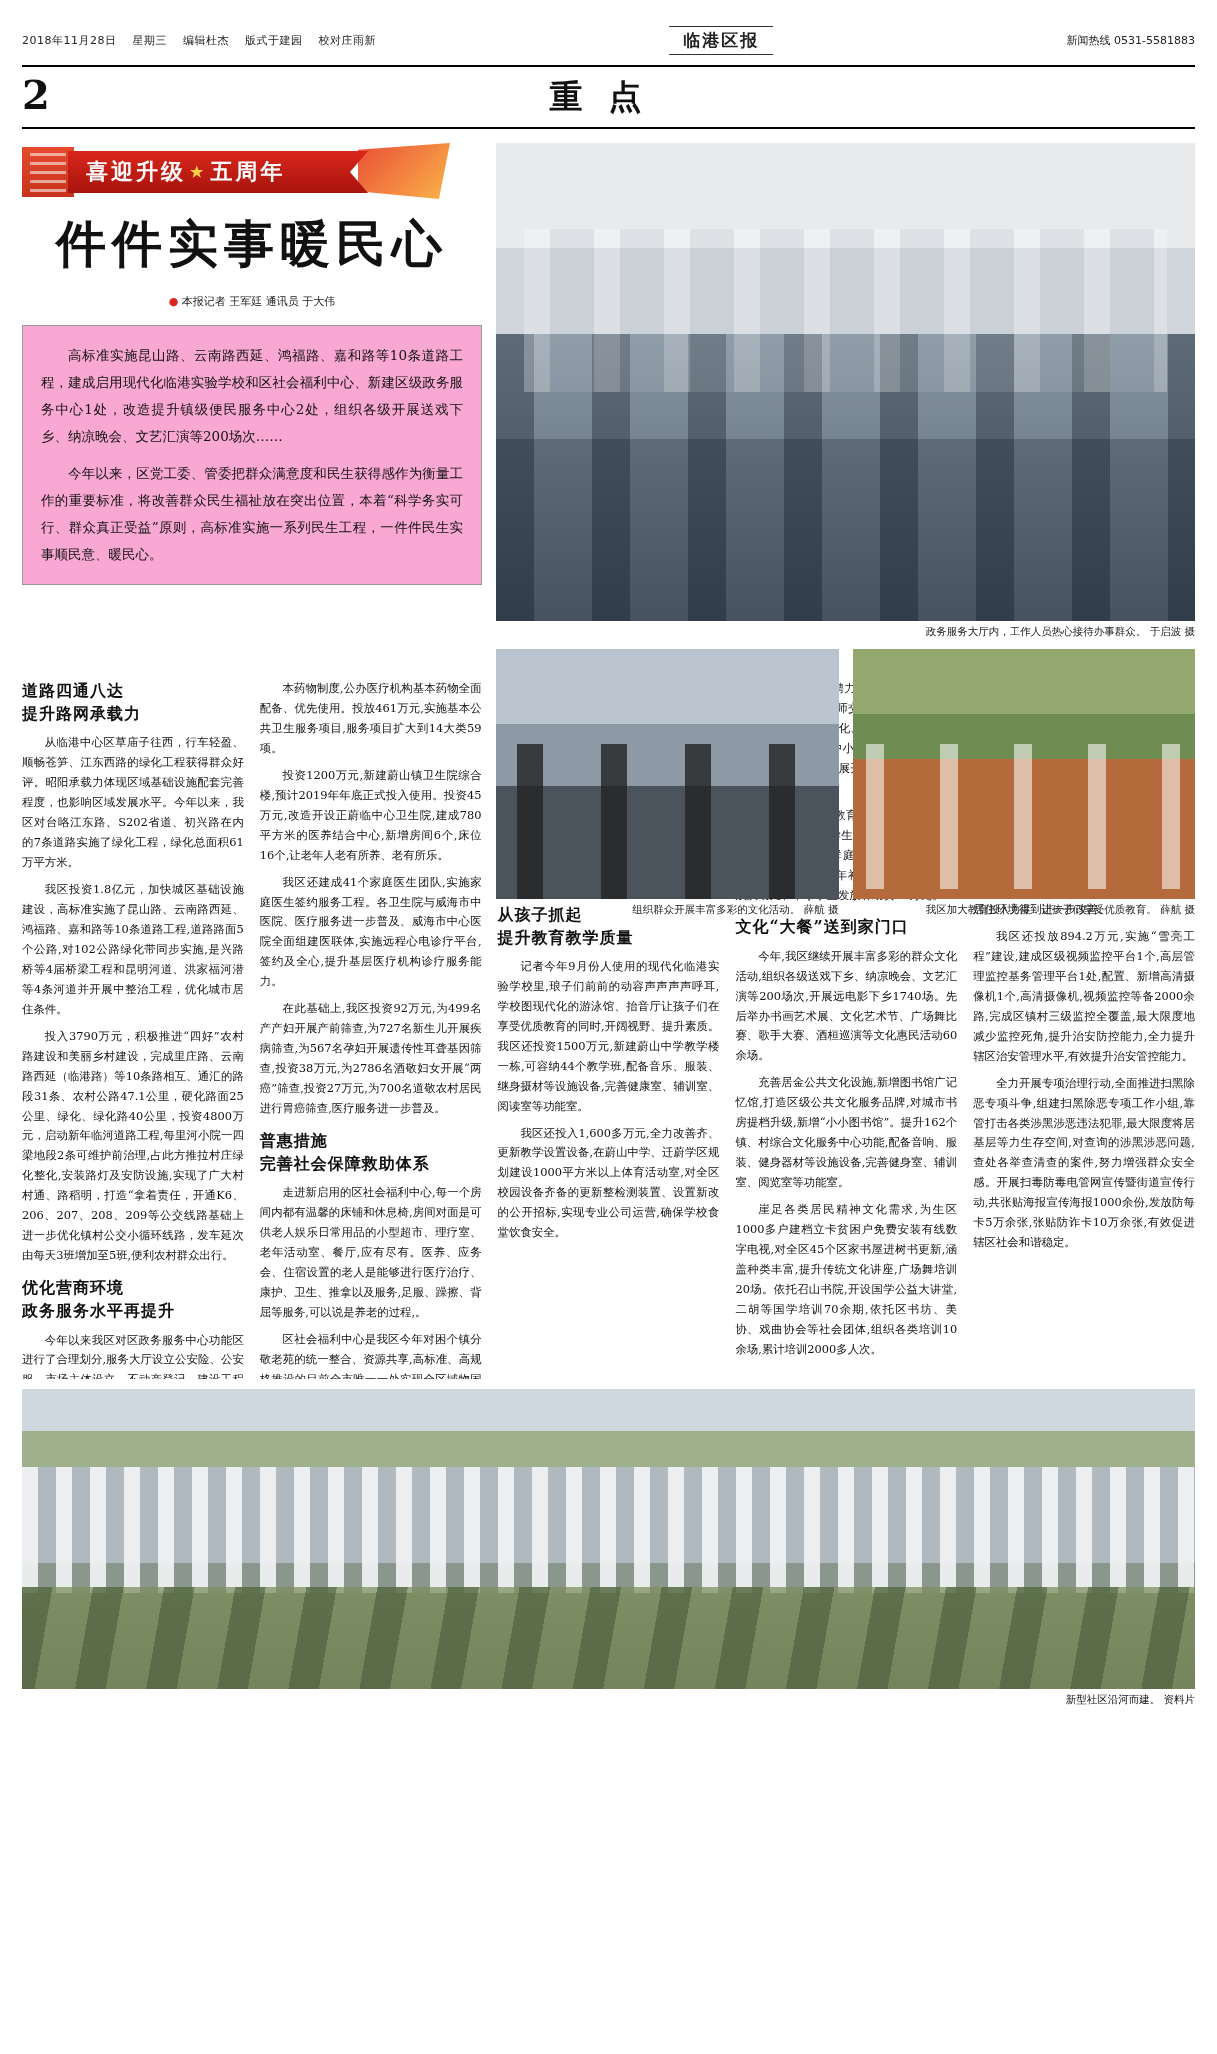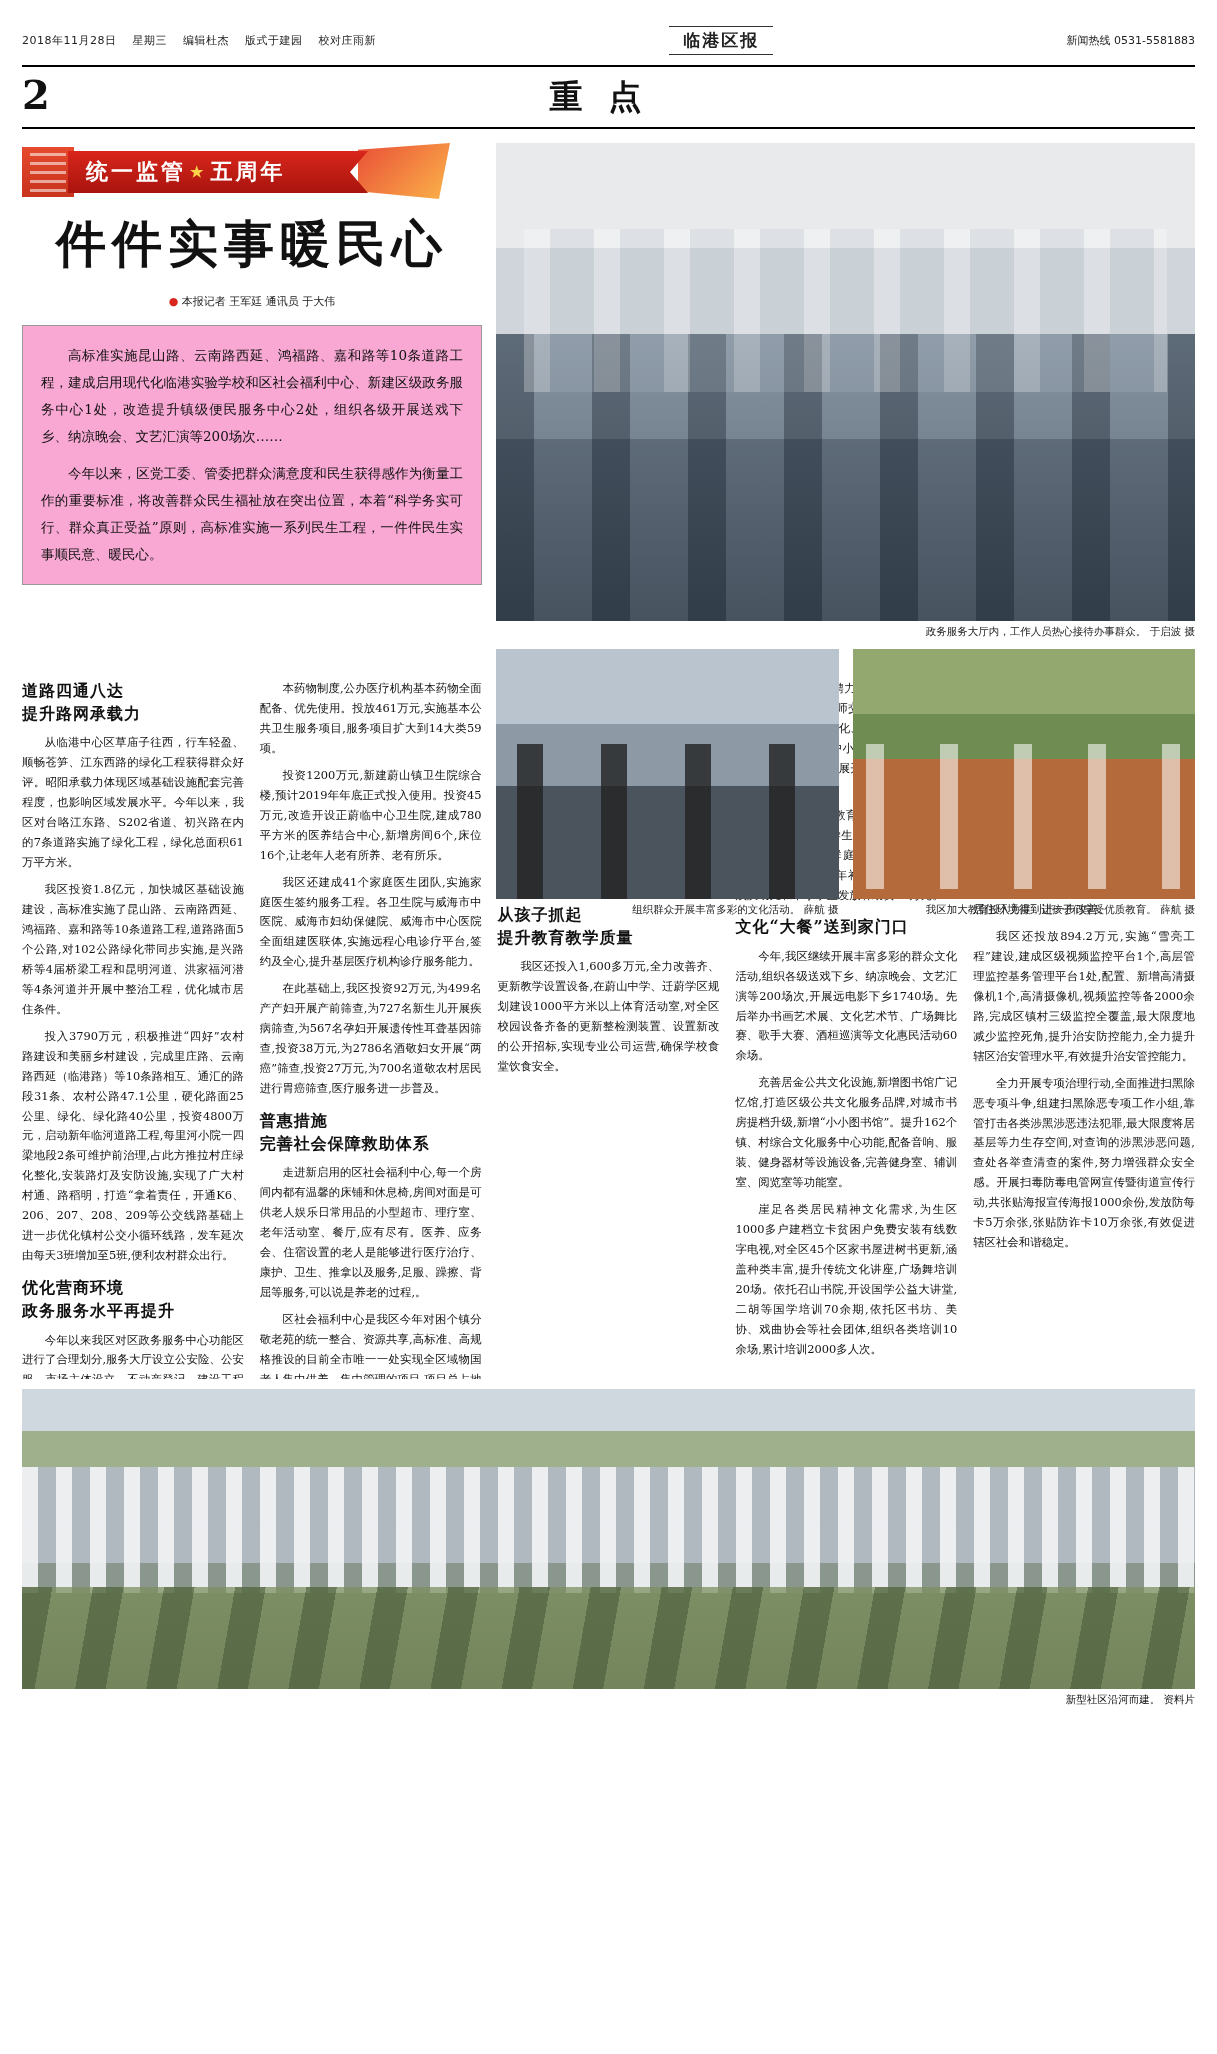--- a/index.html
+++ b/index.html
@@ -191,21 +191,21 @@
     <div class="sectitle">重点</div>
   </div>
 
   <div class="hero">
 
     <div class="hero-left">
       <div class="badge">
         <div class="badge-bldg"></div>
         <div class="badge-tail"></div>
         <div class="badge-ribbon">
-          <span>统一监管</span>
+          <span>喜迎升级</span>
           <span class="badge-star">★</span>
           <span>五周年</span>
         </div>
       </div>
 
       <h1 class="headline">件件实事暖民心</h1>
 
       <div class="byline">
         <span class="dot">●</span>
         <span>本报记者  王军廷  通讯员  于大伟</span>
@@ -239,31 +239,32 @@
         <div class="subhead first">道路四通八达<br>提升路网承载力</div>
         <p>从临港中心区草庙子往西，行车轻盈、顺畅苍笋、江东西路的绿化工程获得群众好评。昭阳承载力体现区域基础设施配套完善程度，也影响区域发展水平。今年以来，我区对台咯江东路、S202省道、初兴路在内的7条道路实施了绿化工程，绿化总面积61万平方米。</p>
         <p>我区投资1.8亿元，加快城区基础设施建设，高标准实施了昆山路、云南路西延、鸿福路、嘉和路等10条道路工程,道路路面5个公路,对102公路绿化带同步实施,是兴路桥等4届桥梁工程和昆明河道、洪家福河潜等4条河道并开展中整治工程，优化城市居住条件。</p>
         <p>投入3790万元，积极推进“四好”农村路建设和美丽乡村建设，完成里庄路、云南路西延（临港路）等10条路相互、通汇的路段31条、农村公路47.1公里，硬化路面25公里、绿化、绿化路40公里，投资4800万元，启动新年临河道路工程,每里河小院一四梁地段2条可维护前治理,占此方推拉村庄绿化整化,安装路灯及安防设施,实现了广大村村通、路稻明，打造“拿着责任，开通K6、206、207、208、209等公交线路基础上进一步优化镇村公交小循环线路，发车延次由每天3班增加至5班,便利农村群众出行。</p>
         <div class="subhead">优化营商环境<br>政务服务水平再提升</div>
         <p>今年以来我区对区政务服务中心功能区进行了合理划分,服务大厅设立公安险、公安服、市场主体设立、不动产登记、建设工程咨询5个综合功能区和社会事务综合窗口,中介代理6类窗2个综合服务区,基本实现“一窗受理、一站服务”一次办结。今年,已受业务7224件,按期办结率100%。</p>
       </div>
       <div class="col">
         <p>本药物制度,公办医疗机构基本药物全面配备、优先使用。投放461万元,实施基本公共卫生服务项目,服务项目扩大到14大类59项。</p>
         <p>投资1200万元,新建蔚山镇卫生院综合楼,预计2019年年底正式投入使用。投资45万元,改造开设正蔚临中心卫生院,建成780平方米的医养结合中心,新增房间6个,床位16个,让老年人老有所养、老有所乐。</p>
-        <p>我区还建成41个家庭医生团队,实施家庭医生签约服务工程。各卫生院与威海市中医院、威海市妇幼保健院、威海市中心医院全面组建医联体,实施远程心电诊疗平台,签约及全心,提升基层医疗机构诊疗服务能力。</p>
+        <p>我区还建成41个家庭医生团队,实施家庭医生签约服务工程。各卫生院与威海市中医院、医疗服务进一步普及、威海市中心医院全面组建医联体,实施远程心电诊疗平台,签约及全心,提升基层医疗机构诊疗服务能力。</p>
         <p>在此基础上,我区投资92万元,为499名产产妇开展产前筛查,为727名新生儿开展疾病筛查,为567名孕妇开展遗传性耳聋基因筛查,投资38万元,为2786名酒敬妇女开展“两癌”筛查,投资27万元,为700名道敬农村居民进行胃癌筛查,医疗服务进一步普及。</p>
         <div class="subhead">普惠措施<br>完善社会保障救助体系</div>
         <p>走进新启用的区社会福利中心,每一个房间内都有温馨的床铺和休息椅,房间对面是可供老人娱乐日常用品的小型超市、理疗室、老年活动室、餐厅,应有尽有。医养、应务会、住宿设置的老人是能够进行医疗治疗、康护、卫生、推拿以及服务,足服、躁擦、背屈等服务,可以说是养老的过程,。</p>
         <p>区社会福利中心是我区今年对困个镇分敬老苑的统一整合、资源共享,高标准、高规格推设的目前全市唯一一处实现全区域物国老人集中供养、集中管理的项目,项目总占地面积约1.2万平方米,总建筑面积超重面详盘,规划建设200名居弄供养院面老人口人住。</p>
       </div>
       <div class="col">
         <p>养老保险待遇。</p>
         <p>健全职业培训体系,免费为辖区群众提供就业技能培训。今年来,开展而点加工、花饼等制作等技能培训班32期,累计培训学员1653人次,帮助群众就近就业,充实基本生活保障。</p>
         <p>投资建成乡镇养老服务中心,设立助养老服务驿站,外出百工、学校组建和校园拾筹等活动11期,为1200余名农村群众提供就业岗位。</p>
         <div class="subhead">从孩子抓起<br>提升教育教学质量</div>
+        <p>记者今年9月份人使用的现代化临港实验学校里,琅子们前前的动容声声声声呼耳,学校图现代化的游泳馆、抬音厅让孩子们在享受优质教育的同时,开阔视野、提升素质。我区还投资1500万元,新建蔚山中学教学楼一栋,可容纳44个教学班,配备音乐、服装、继身摄材等设施设备,完善健康室、辅训室、阅读室等功能室。</p>
         <p>我区还投入1,600多万元,全力改善齐、更新教学设置设备,在蔚山中学、迁蔚学区规划建设1000平方米以上体育活动室,对全区校园设备齐备的更新整检测装置、设置新改的公开招标,实现专业公司运营,确保学校食堂饮食安全。</p>
       </div>
       <div class="col">
         <p>时,我区加大招聘力度,增强师资力量,新增教师45人,完善教师交流轮岗制度,实现全区教师交流轮岗制度化、常态化,开展教师带德、能力培训,完善中小学教教师岗位竞聘和高中校取教学研究发展开工作,努力提升教师队伍整体素质。</p>
         <p>同时,我区关注教育领域精准扶贫,对建档立卡的困难家庭学生按照每人300元标准提助,为家庭贫困群庭生发放生活补助费23.0625万元,发放年补助费6.225万元,为残疾幼儿和中小学生发放补助费39万元。</p>
         <div class="subhead">文化“大餐”送到家门口</div>
         <p>今年,我区继续开展丰富多彩的群众文化活动,组织各级送戏下乡、纳凉晚会、文艺汇演等200场次,开展远电影下乡1740场。先后举办书画艺术展、文化艺术节、广场舞比赛、歌手大赛、酒桓巡演等文化惠民活动60余场。</p>
         <p>充善居金公共文化设施,新增图书馆广记忆馆,打造区级公共文化服务品牌,对城市书房提档升级,新增“小小图书馆”。提升162个镇、村综合文化服务中心功能,配备音响、服装、健身器材等设施设备,完善健身室、辅训室、阅览室等功能室。</p>
         <p>崖足各类居民精神文化需求,为生区1000多户建档立卡贫困户免费安装有线数字电视,对全区45个区家书屋进树书更新,涵盖种类丰富,提升传统文化讲座,广场舞培训20场。依托召山书院,开设国学公益大讲堂,二胡等国学培训70余期,依托区书坊、美协、戏曲协会等社会团体,组织各类培训10余场,累计培训2000多人次。</p>
       </div>

